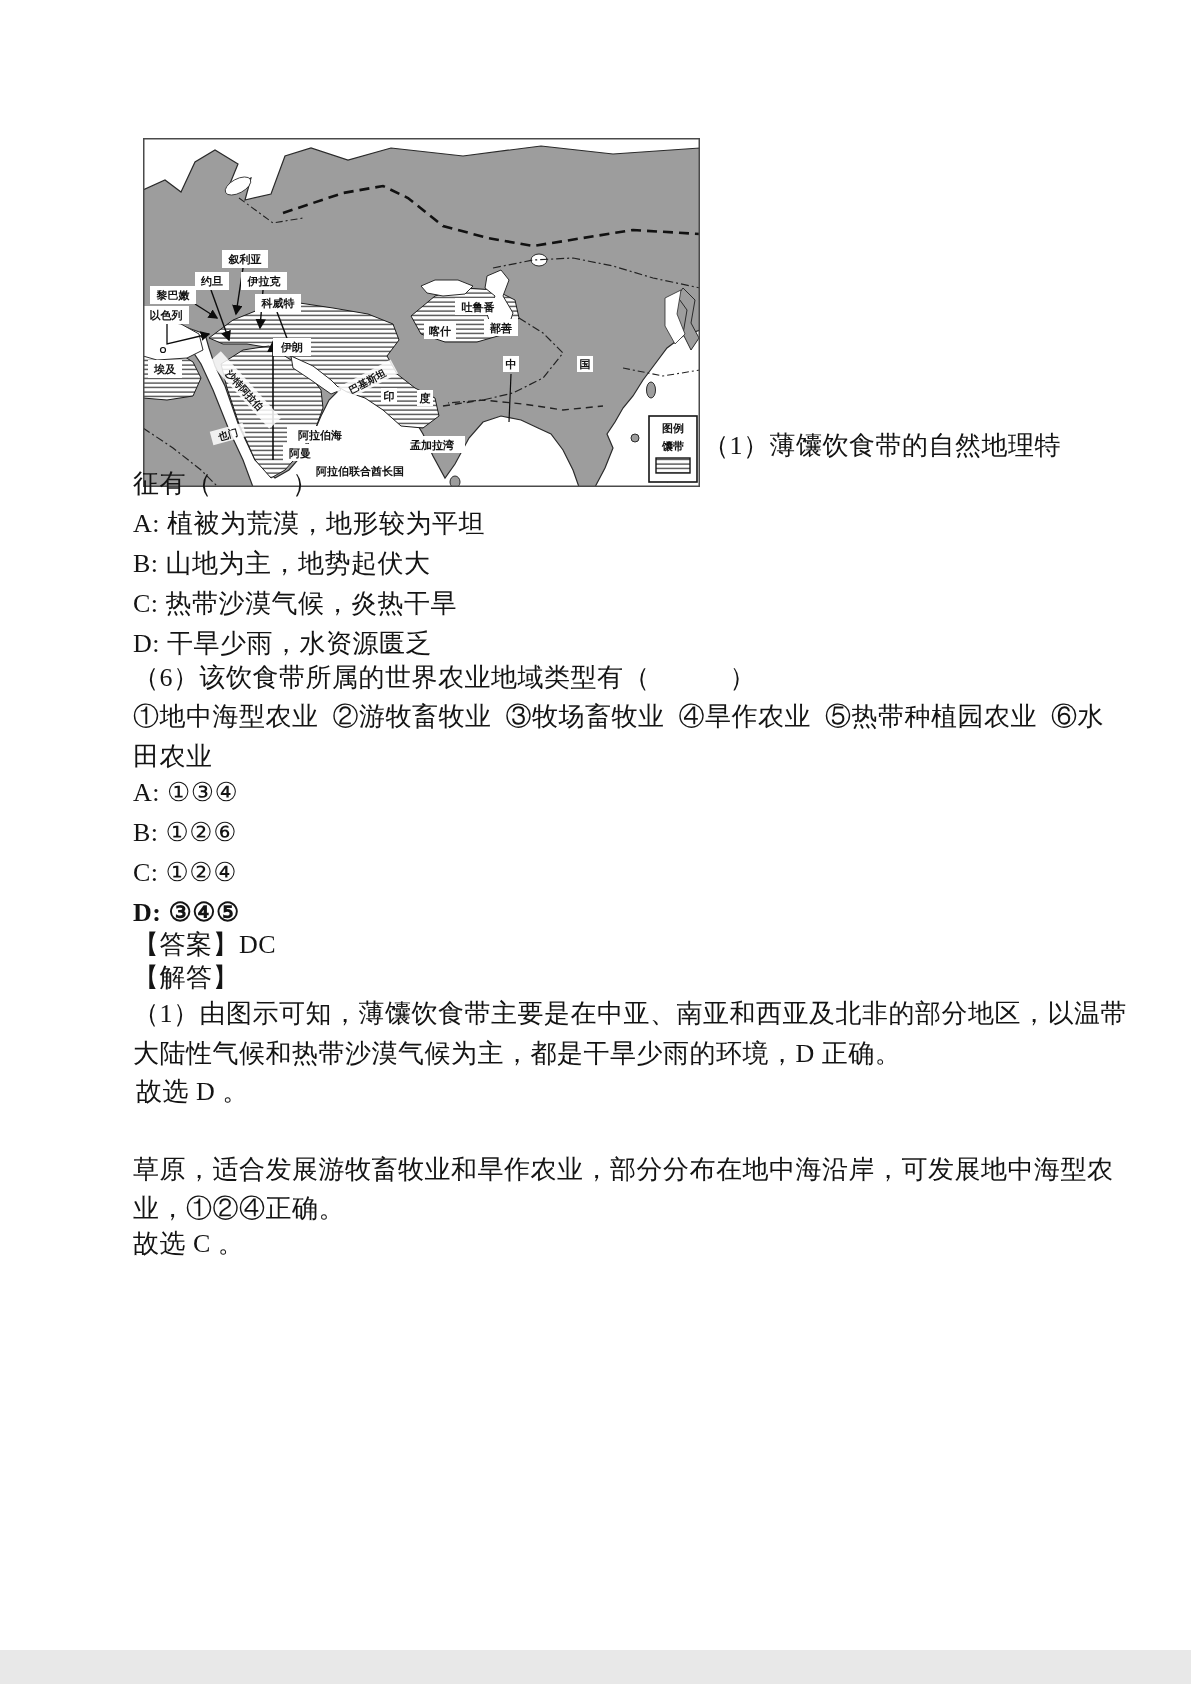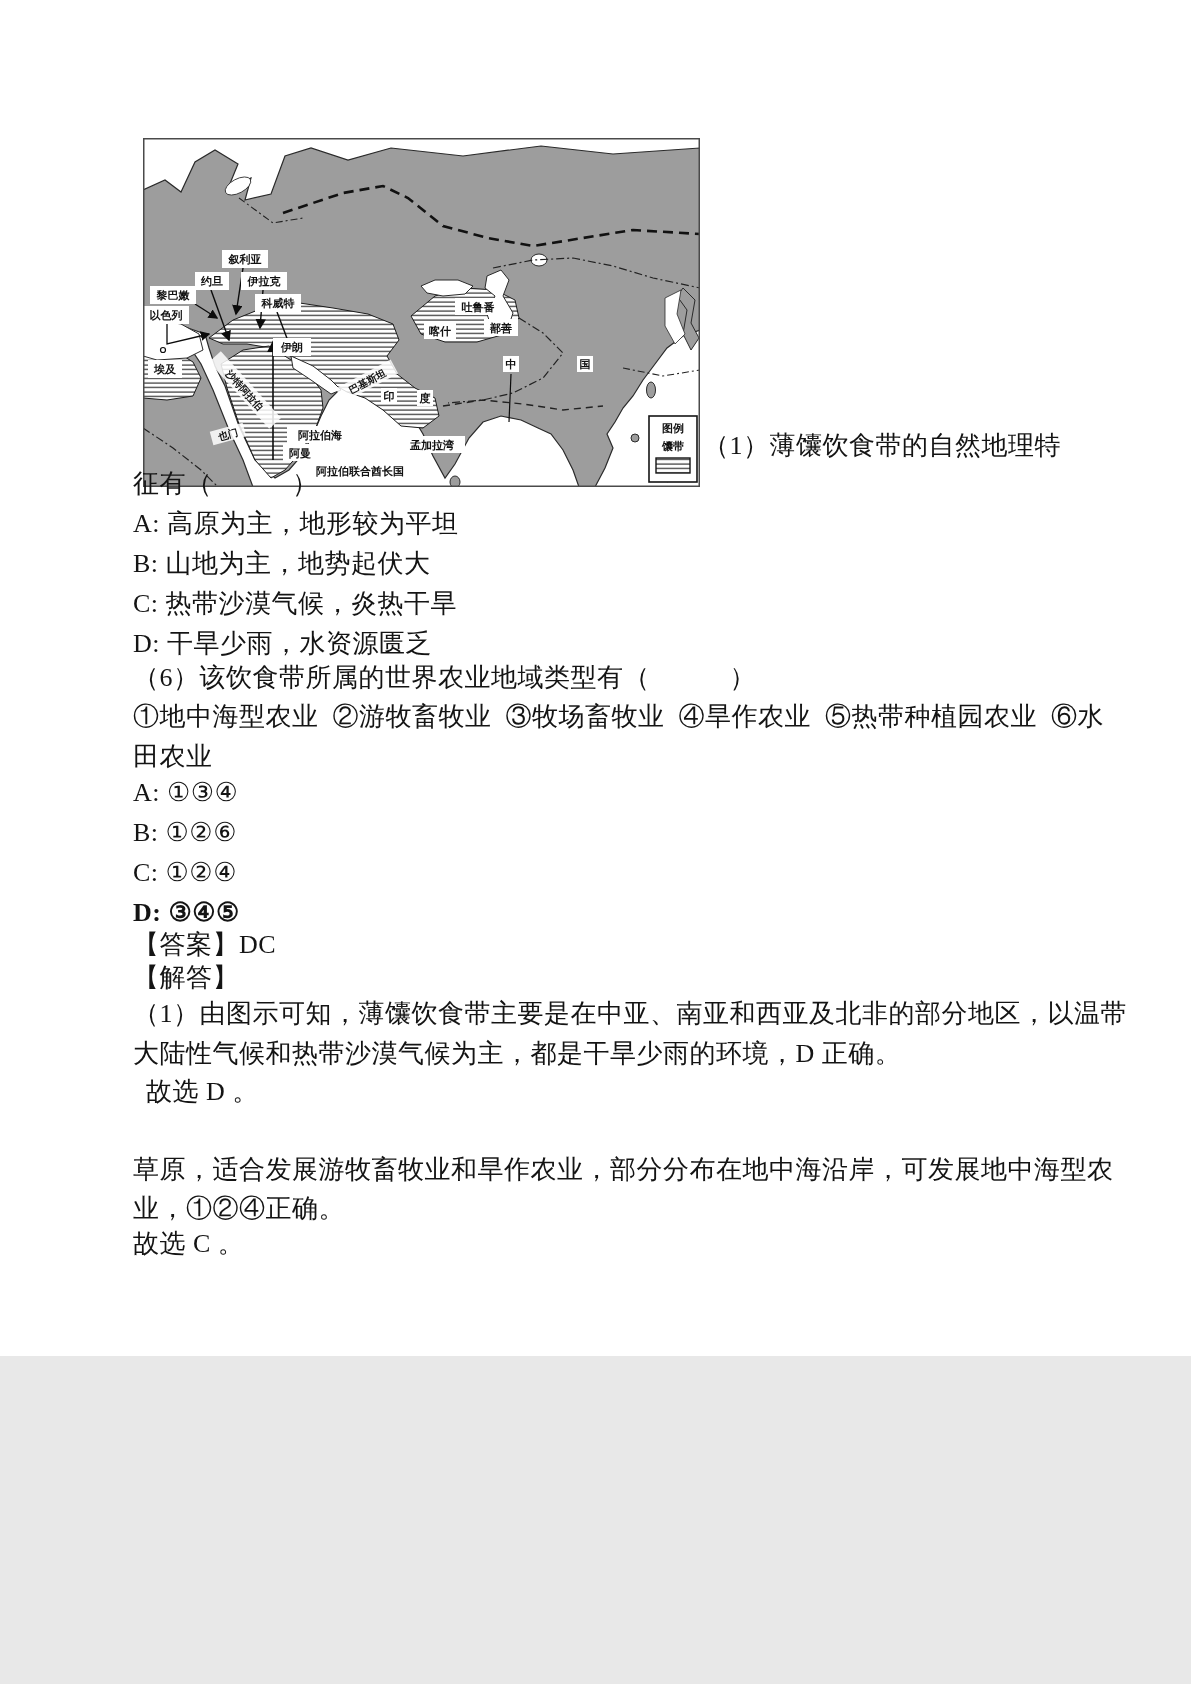--- a/index.html
+++ b/index.html
@@ -1,18 +1,18 @@
 <!DOCTYPE html>
 <html><head>
 <meta charset="utf-8">
 <style>
   html,body{margin:0;padding:0;background:#e8e8e8;}
   #page{
     position:relative;
-    width:1191px;height:1356px;
+    width:1191px;height:1650px;
     background:#ffffff;
     margin:0 auto;
     overflow:hidden;
     font-family:"Liberation Serif","DejaVu Serif",serif;
   }
   .ln{
     position:absolute;
     font-size:26px;
     line-height:34px;
     color:#141414;
@@ -174,37 +174,37 @@
       <rect x="513" y="320" width="34" height="15" fill="url(#hatch)" stroke="#151515" stroke-width="1.4"></rect>
     </g>
 
     <rect x="0.75" y="0.75" width="555.5" height="347.5" fill="none" stroke="#4a4a4a" stroke-width="1.5"></rect>
   </svg>
   </div>
 
   <div class="ln" style="left:703px;top:429px;">（1）薄馕饮食带的自然地理特</div>
   <div class="ln" style="left:133px;top:467px;">征有（　　　）</div>
 
-  <div class="ln" style="left:133px;top:507px;">A: 高原为主，地形较为平坦</div>
+  <div class="ln" style="left:133px;top:507px;">A: 植被为荒漠，地形较为平坦</div>
   <div class="ln" style="left:133px;top:547px;">B: 山地为主，地势起伏大</div>
   <div class="ln" style="left:133px;top:587px;">C: 热带沙漠气候，炎热干旱</div>
   <div class="ln" style="left:133px;top:627px;">D: 干旱少雨，水资源匮乏</div>
 
   <div class="ln" style="left:133px;top:661px;">（6）该饮食带所属的世界农业地域类型有（　　　）</div>
   <div class="ln" style="left:133px;top:700px;">①地中海型农业  ②游牧畜牧业  ③牧场畜牧业  ④旱作农业  ⑤热带种植园农业  ⑥水</div>
   <div class="ln" style="left:133px;top:740px;">田农业</div>
 
   <div class="ln" style="left:133px;top:776px;">A: ①③④</div>
   <div class="ln" style="left:133px;top:816px;">B: ①②⑥</div>
   <div class="ln" style="left:133px;top:856px;">C: ①②④</div>
   <div class="ln" style="left:133px;top:896px;font-weight:bold;">D: ③④⑤</div>
 
   <div class="ln" style="left:133px;top:928px;">【答案】DC</div>
   <div class="ln" style="left:133px;top:961px;">【解答】</div>
 
   <div class="ln" style="left:133px;top:997px;">（1）由图示可知，薄馕饮食带主要是在中亚、南亚和西亚及北非的部分地区，以温带</div>
   <div class="ln" style="left:133px;top:1037px;">大陆性气候和热带沙漠气候为主，都是干旱少雨的环境，D 正确。</div>
-  <div class="ln" style="left:146px;top:1075px;">故选 D 。</div>
+  <div class="ln" style="left:136px;top:1075px;">故选 D 。</div>
   <div class="ln" style="left:133px;top:1153px;">草原，适合发展游牧畜牧业和旱作农业，部分分布在地中海沿岸，可发展地中海型农</div>
   <div class="ln" style="left:133px;top:1192px;">业，①②④正确。</div>
   <div class="ln" style="left:133px;top:1227px;">故选 C 。</div>
 
 </div>
 
 </body></html>

